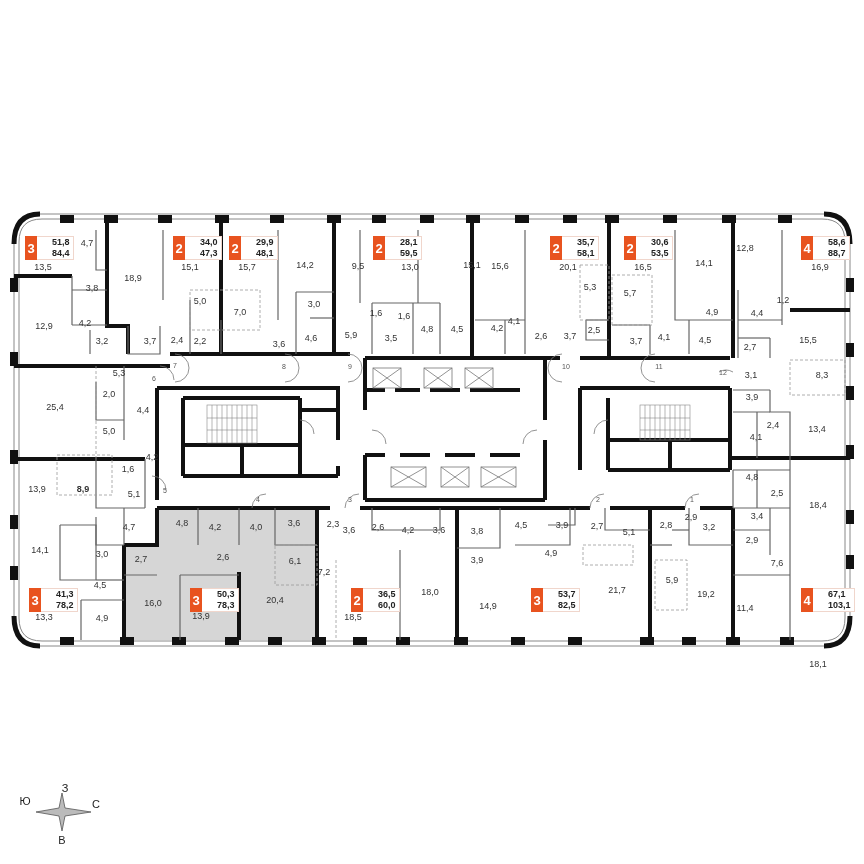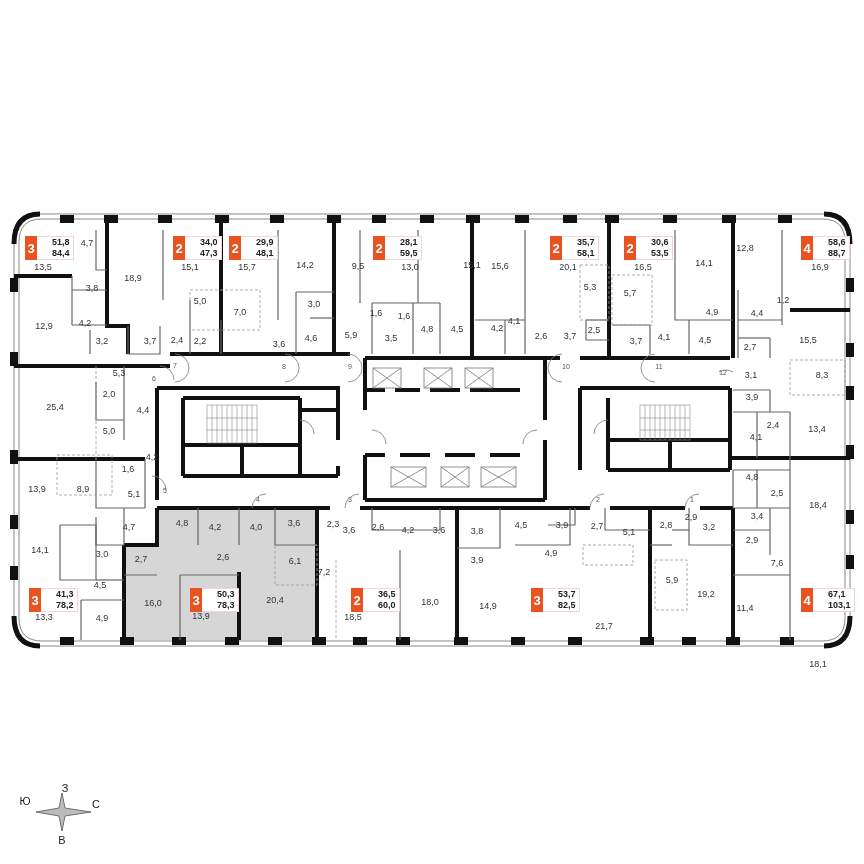--- a/index.html
+++ b/index.html
@@ -337,30 +337,30 @@
     <span class="lbl" style="left: 757px; top: 516px;">3,4</span>
     <span class="lbl" style="left: 752px; top: 540px;">2,9</span>
     <span class="lbl" style="left: 777px; top: 563px;">7,6</span>
     <span class="lbl" style="left: 745px; top: 608px;">11,4</span>
     <span class="lbl" style="left: 818px; top: 616px; margin-top: 48px;">18,1</span>
     <span class="lbl" style="left: 706px; top: 594px;">19,2</span>
     <span class="lbl" style="left: 666px; top: 525px;">2,8</span>
     <span class="lbl" style="left: 691px; top: 517px;">2,9</span>
     <span class="lbl" style="left: 709px; top: 527px;">3,2</span>
     <span class="lbl" style="left: 672px; top: 580px;">5,9</span>
-    <span class="lbl" style="left: 604px; top: 590px; margin-top: 36px;">21,7</span>
+    <span class="lbl" style="left: 617px; top: 590px;">21,7</span>
     <span class="lbl" style="left: 629px; top: 532px;">5,1</span>
     <span class="lbl" style="left: 597px; top: 526px;">2,7</span>
     <span class="lbl" style="left: 562px; top: 525px;">3,9</span>
     <span class="lbl" style="left: 551px; top: 553px;">4,9</span>
     <span class="lbl" style="left: 521px; top: 525px;">4,5</span>
     <span class="lbl" style="left: 477px; top: 531px;">3,8</span>
     <span class="lbl" style="left: 477px; top: 560px;">3,9</span>
     <span class="lbl" style="left: 488px; top: 606px;">14,9</span>
-    <span class="lbl" style="left: 430px; top: 592px; margin-top: 10px;">18,0</span>
+    <span class="lbl" style="left: 430px; top: 592px;">18,0</span>
     <span class="lbl" style="left: 439px; top: 530px;">3,6</span>
     <span class="lbl" style="left: 408px; top: 530px;">4,2</span>
     <span class="lbl" style="left: 378px; top: 527px;">2,6</span>
     <span class="lbl" style="left: 349px; top: 530px;">3,6</span>
     <span class="lbl" style="left: 333px; top: 524px;">2,3</span>
     <span class="lbl" style="left: 324px; top: 572px;">7,2</span>
     <span class="lbl" style="left: 353px; top: 617px;">18,5</span>
     <span class="lbl" style="left: 295px; top: 561px;">6,1</span>
     <span class="lbl" style="left: 294px; top: 523px;">3,6</span>
     <span class="lbl" style="left: 256px; top: 527px; text-align: center;">4,0</span>
@@ -371,21 +371,21 @@
     <span class="lbl" style="left: 201px; top: 616px;">13,9</span>
     <span class="lbl" style="left: 153px; top: 603px;">16,0</span>
     <span class="lbl" style="left: 141px; top: 559px;">2,7</span>
     <span class="lbl" style="left: 129px; top: 527px;">4,7</span>
     <span class="lbl" style="left: 102px; top: 554px;">3,0</span>
     <span class="lbl" style="left: 40px; top: 550px;">14,1</span>
     <span class="lbl" style="left: 100px; top: 585px;">4,5</span>
     <span class="lbl" style="left: 102px; top: 618px;">4,9</span>
     <span class="lbl" style="left: 44px; top: 617px;">13,3</span>
     <span class="lbl" style="left: 37px; top: 489px;">13,9</span>
-    <span class="lbl" style="left: 83px; top: 489px;">8,9</span>
+    <span class="lbl" style="left: 83px; top: 489px; font-weight: bold;">8,9</span>
     <span class="lbl" style="left: 134px; top: 494px;">5,1</span>
     <span class="lbl" style="left: 128px; top: 469px;">1,6</span>
     <span class="lbl" style="left: 152px; top: 457px;">4,2</span>
     <span class="lbl" style="left: 109px; top: 431px;">5,0</span>
     <span class="lbl" style="left: 109px; top: 394px;">2,0</span>
     <span class="lbl" style="left: 143px; top: 410px;">4,4</span>
     <span class="lbl" style="left: 119px; top: 373px;">5,3</span>
     <span class="lbl" style="left: 55px; top: 407px;">25,4</span>
   </div>
 

